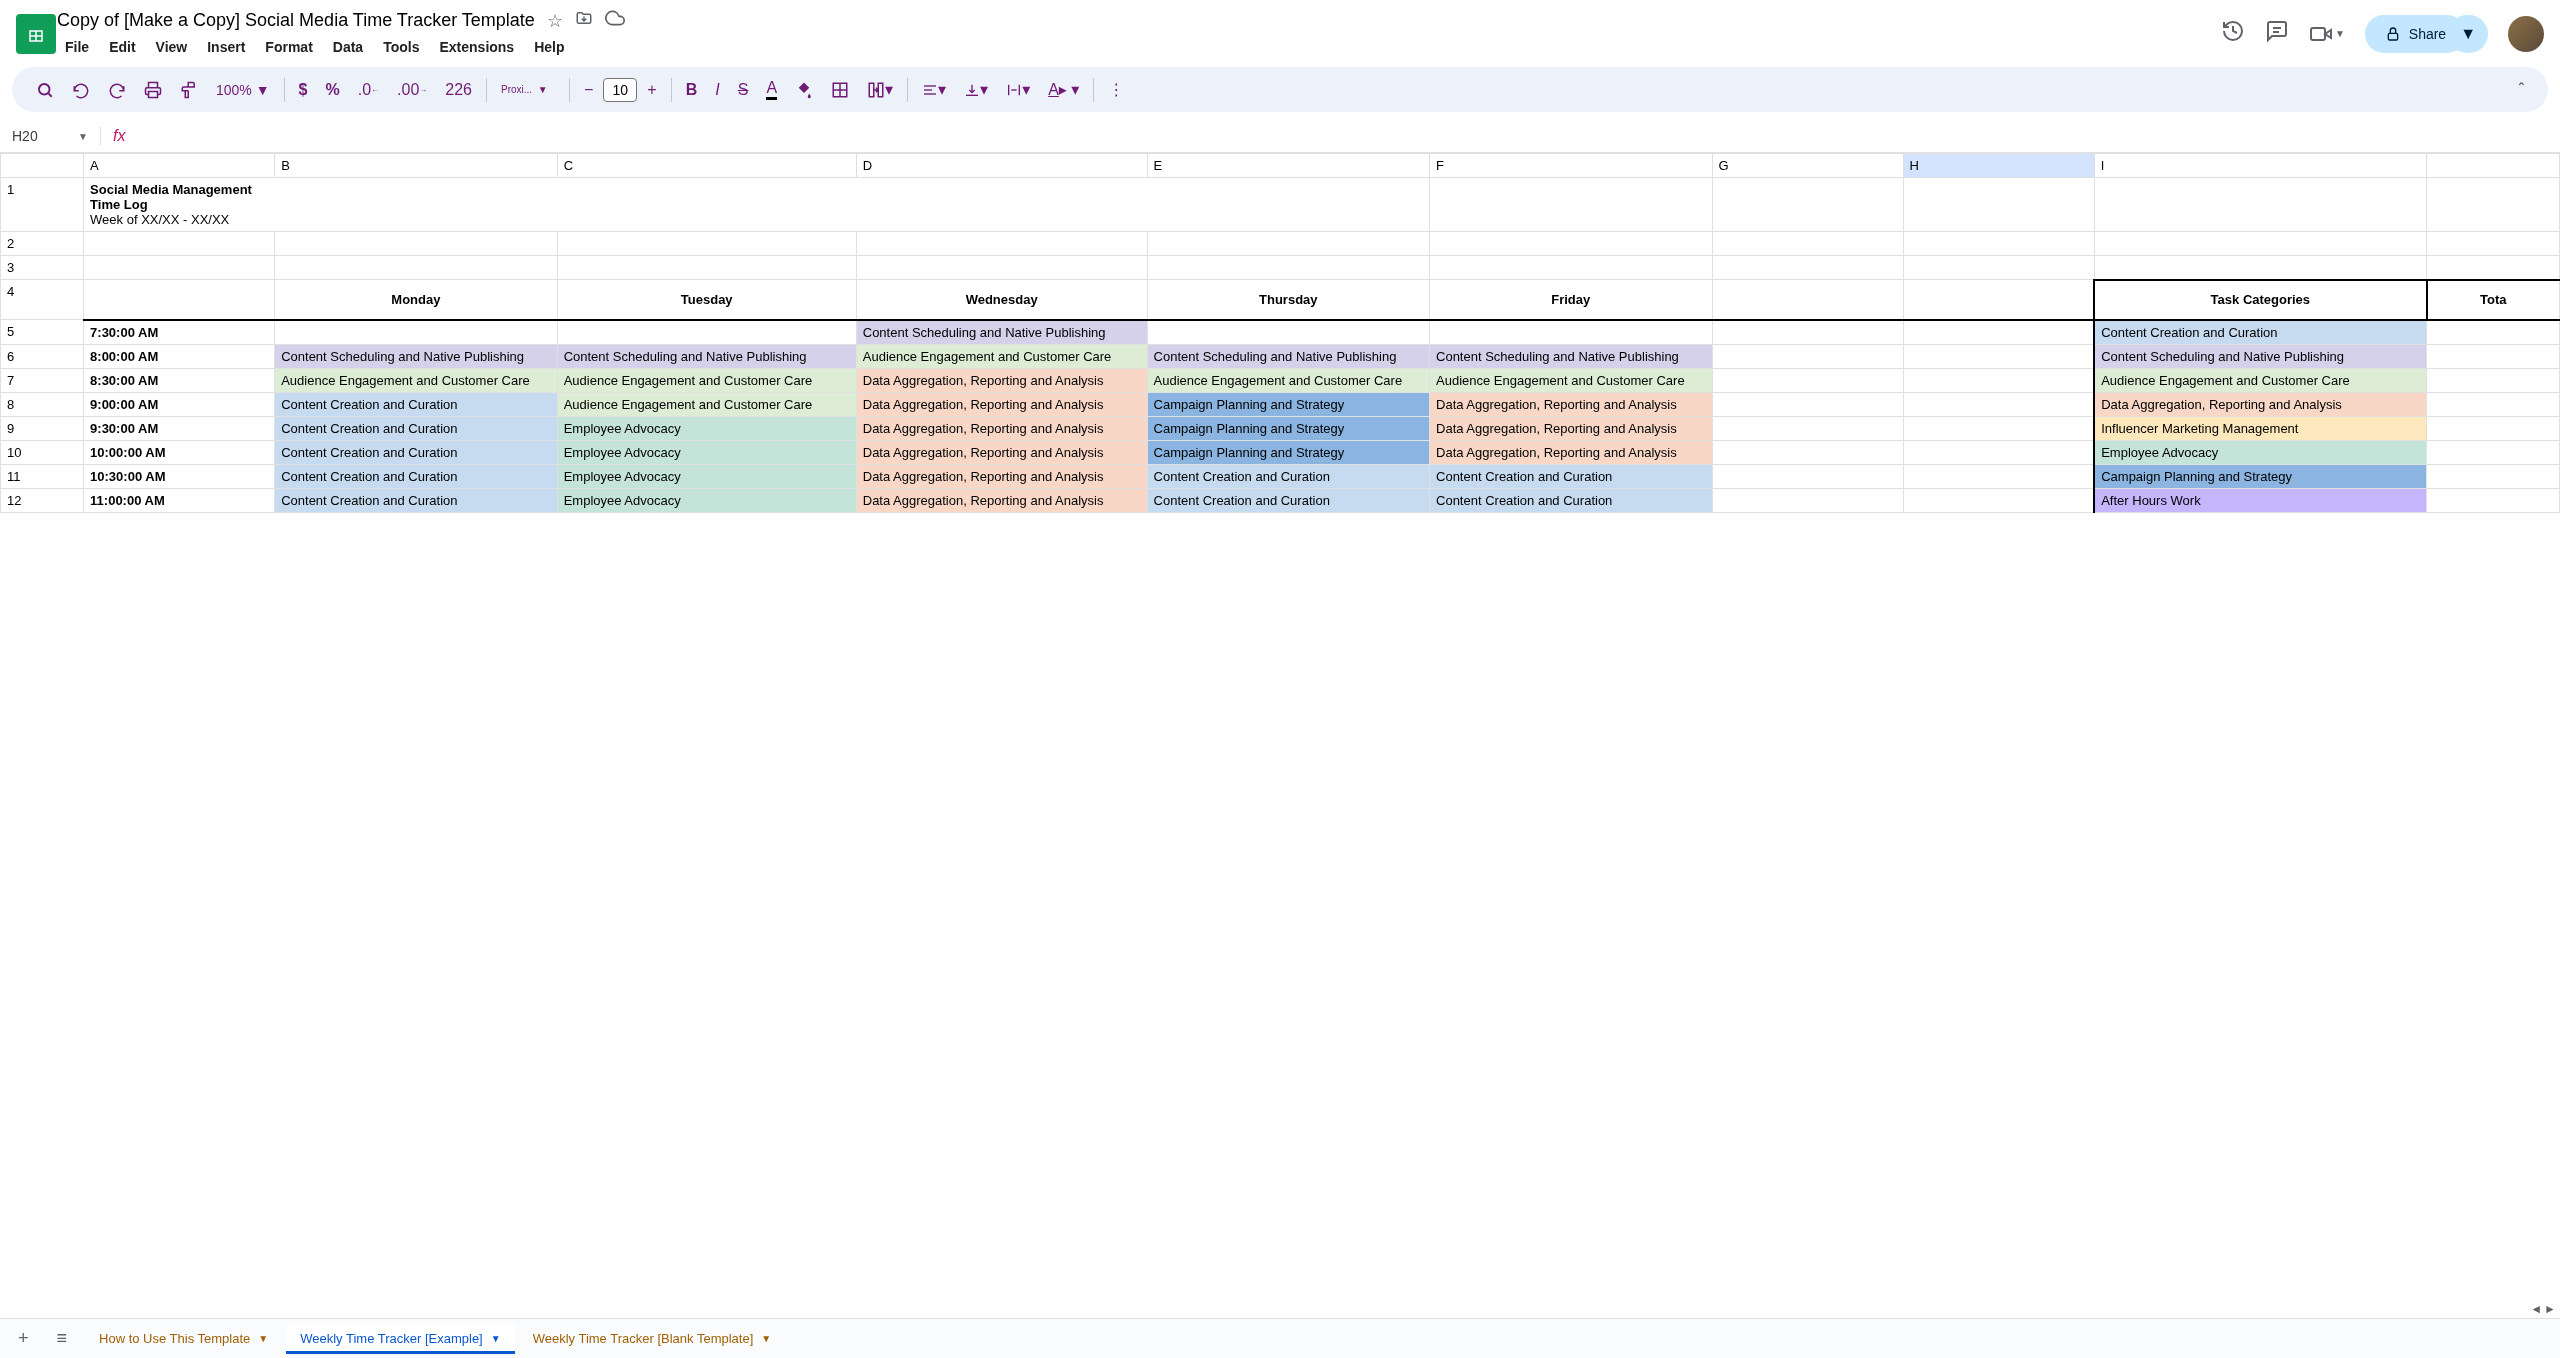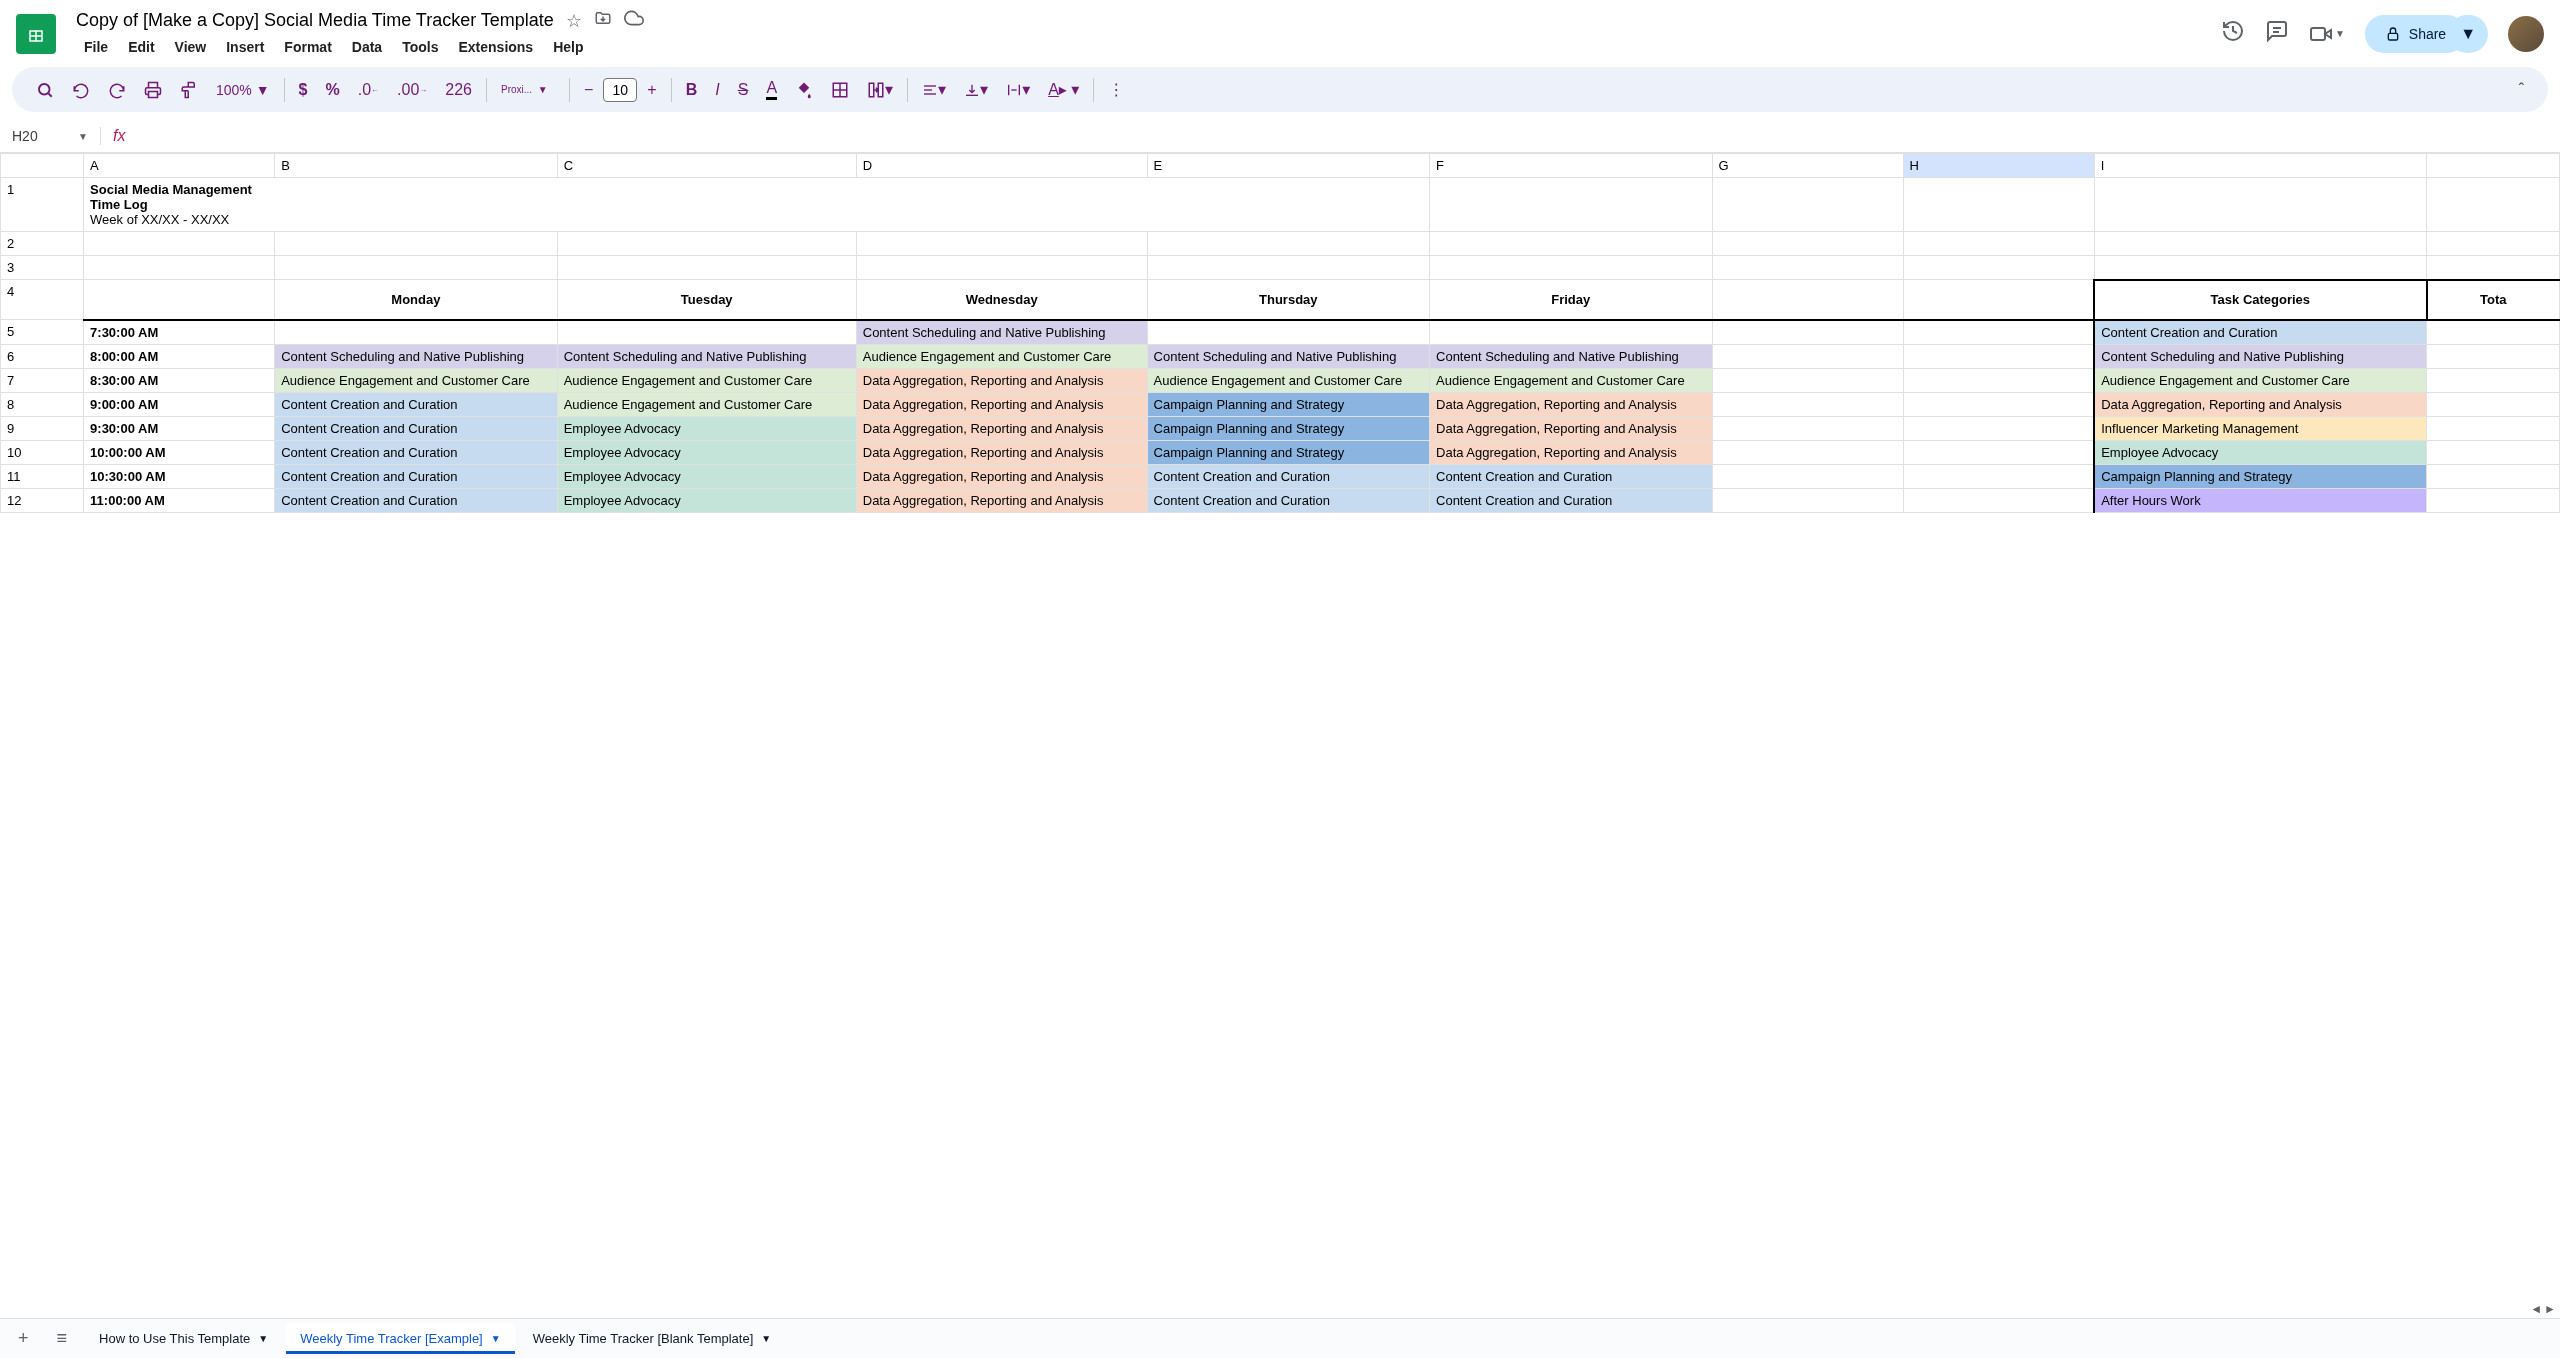--- a/index.html
+++ b/index.html
@@ -1,19 +1,19 @@
 <!DOCTYPE html>
 <html><head>
 <meta charset="utf-8">
 <style>
 * { margin: 0; padding: 0; box-sizing: border-box; font-family: Arial, sans-serif; }
 body { background: #fff; overflow: hidden; }
 
 
-.header { display: flex; align-items: center; padding: 8px 16px; gap: 20px; }
+.header { display: flex; align-items: center; padding: 8px 16px; gap: 1px; }
 .logo { width: 40px; height: 40px; background: #0f9d58; border-radius: 4px; display: flex; align-items: center; justify-content: center; color: white; }
 .title-area { flex: 1; }
 .doc-title { font-size: 18px; font-weight: 400; color: #000; display: flex; align-items: center; gap: 12px; }
 .star-icon, .move-icon, .cloud-icon { color: #5f6368; cursor: pointer; }
 .menubar { display: flex; gap: 4px; margin-top: 2px; }
 .menubar span { padding: 4px 8px; font-size: 14px; color: #202124; cursor: pointer; border-radius: 4px; font-weight: bold; }
 .header-right { display: flex; align-items: center; gap: 20px; }
 .header-icon { color: #5f6368; cursor: pointer; font-size: 20px; }
 .share-btn { background: #c2e7ff; padding: 10px 20px; border-radius: 40px; display: flex; align-items: center; gap: 8px; font-weight: 500; color: #001d35; cursor: pointer; font-size: 14px; }
 .share-dropdown { background: #c2e7ff; padding: 10px 12px; border-radius: 40px; margin-left: -18px; color: #001d35; cursor: pointer; }
@@ -54,21 +54,21 @@
 .c-audience { background: #dcecd5; }
 .c-data { background: #f8d7c7; }
 .c-influencer { background: #fde8bd; }
 .c-advocacy { background: #c4e3d9; }
 .c-campaign { background: #8bb4e0; }
 .c-afterhours { background: #c4b5fd; }
 
 
 .bottom-bar { position: fixed; bottom: 0; left: 0; right: 0; background: #f9fbfd; border-top: 1px solid #e0e0e0; display: flex; align-items: center; padding: 4px 8px; gap: 8px; height: 40px; }
 .add-sheet, .all-sheets { padding: 6px 10px; color: #5f6368; cursor: pointer; font-size: 18px; }
-.sheet-tab { padding: 8px 14px; font-size: 13px; color: #0f172a; cursor: pointer; display: flex; align-items: center; gap: 8px; border-radius: 4px 4px 0 0; }
+.sheet-tab { padding: 8px 14px; font-size: 13px; color: #a16207; cursor: pointer; display: flex; align-items: center; gap: 8px; border-radius: 4px 4px 0 0; }
 .sheet-tab.active { background: #fff; color: #0b57d0; font-weight: 500; box-shadow: inset 0 -3px 0 #0b57d0; }
 .tab-dropdown { font-size: 10px; }
 
 .hscroll-nav { position: fixed; bottom: 42px; right: 4px; display: flex; gap: 2px; }
 .hscroll-nav span { color: #5f6368; cursor: pointer; font-size: 12px; }
 </style>
 </head>
 <body>
 
 <div class="header">

